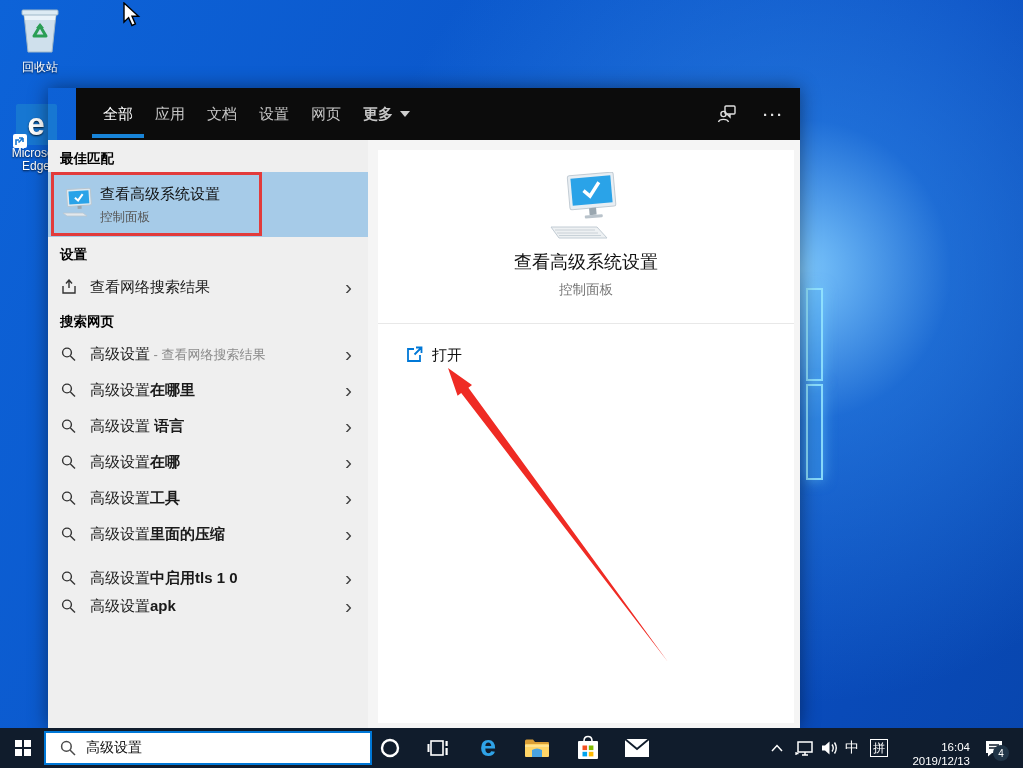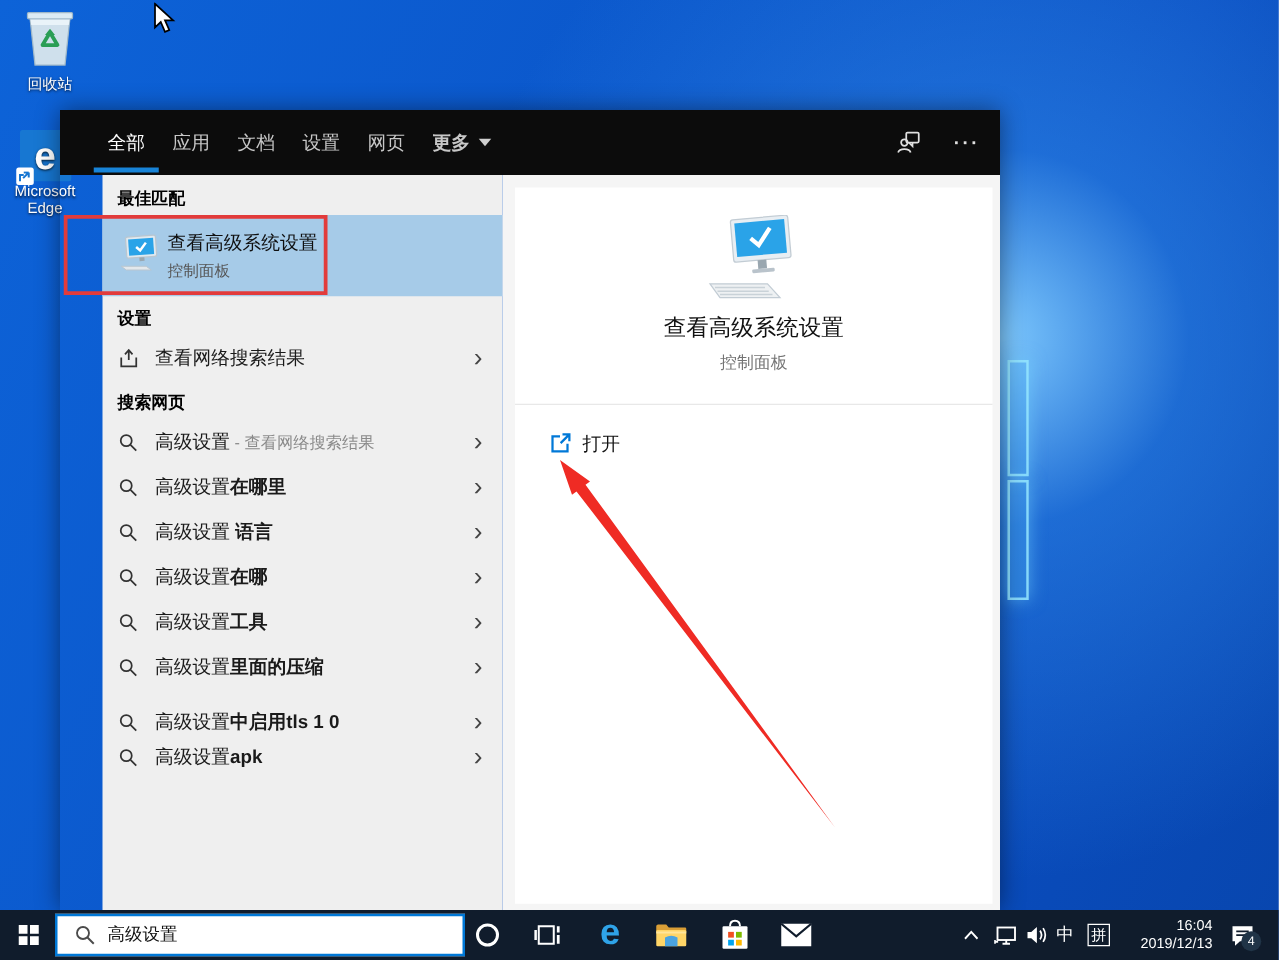--- a/index.html
+++ b/index.html
@@ -23,32 +23,32 @@
   .dicon .lbl { margin-top:2px; line-height:13px; }
   .edge-tile { width:41px; height:41px; background:#1777d2; margin:0 auto; border-radius:2px;
                display:flex; align-items:center; justify-content:center; position:relative;
                color:#fff; font-size:31px; font-weight:bold; }
   .sc-badge { position:absolute; left:-3px; bottom:-3px; width:14px; height:14px; background:#fff;
               border-radius:2px; display:flex; align-items:center; justify-content:center; }
 
   
   .panel { position:absolute; left:48px; top:88px; width:752px; height:640px; z-index:5;
            box-shadow:0 0 18px rgba(0,0,0,.45); }
-  .phead { height:52px; background:#0c0c0c; display:flex; align-items:center; padding-left:38px; position:relative; }
+  .phead { height:52px; background:#0c0c0c; display:flex; align-items:center; padding-left:27px; position:relative;margin-left:28px; }
   .tabs { display:flex; gap:22px; align-items:center; }
   .tab { color:#c7c7c7; font-size:15px; position:relative; cursor:default; }
   .tab.active { color:#fff; }
   .tab.active::after { content:""; position:absolute; left:-11px; right:-11px; bottom:-14px; height:4px; background:#1884d8; }
   .tab-more { display:flex; align-items:center; gap:7px;font-weight:bold; }
   .tri-down { width:0; height:0; border-left:5px solid transparent; border-right:5px solid transparent; border-top:6px solid #cfcfcf; }
   .phead-right { position:absolute; right:16px; top:0; height:52px; display:flex; align-items:center; gap:26px; }
   .ellip { color:#e0e0e0; font-size:15px; letter-spacing:2px; font-weight:bold; }
 
   .pbody { position:absolute; top:52px; bottom:0; left:0; right:0; display:flex; }
-  .pleft { width:320px; background:#efefef; position:relative;margin-left:34px; }
+  .pleft { width:320px; background:#efefef; position:relative; }
   .pright { flex:1; background:#f5f5f5; position:relative; }
 
   .sec-label { position:absolute; left:12px; font-size:13.5px; font-weight:bold; color:#000; }
   .bm-item { position:absolute; left:0; right:0; top:32px; height:65px; background:#a6cbe8; }
   .bm-item .ttl { position:absolute; left:52px; top:13px; font-size:15px; color:#0f0f0f; }
   .bm-item .sub { position:absolute; left:52px; top:37px; font-size:12.5px; color:#565656; }
   .bm-ic { position:absolute; left:13px; top:15px; }
 
   .litem { position:absolute; left:0; right:0; height:34px; }
   .litem .tx { position:absolute; left:42px; top:50%; transform:translateY(-50%); font-size:15px; color:#1a1a1a; white-space:nowrap; }
@@ -75,21 +75,21 @@
   .start { position:absolute; left:0; top:0; width:46px; height:40px; display:flex; align-items:center; justify-content:center; }
   .winlogo { display:grid; grid-template-columns:7px 7px; grid-template-rows:7px 7px; gap:1.5px; }
   .winlogo div { background:#fff; }
   .tsearch { position:absolute; left:44px; top:3px; width:328px; height:34px; background:#fff; border:2px solid #0078d7;
              display:flex; align-items:center; }
   .tsearch input { border:none; outline:none; font-size:14px; color:#111; width:250px; font-family:"Liberation Sans",sans-serif; background:transparent; }
   .tslot { position:absolute; top:0; width:40px; height:40px; display:flex; align-items:center; justify-content:center; }
   .tray-txt { color:#fff; font-size:14px; }
   .ime2 { border:1.5px solid #fff; font-size:12px; width:18px; height:18px; display:flex; align-items:center; justify-content:center; }
   .clock { position:absolute; top:0; left:898px; width:72px; height:40px; color:#fff; font-size:11.5px;
-           display:flex; flex-direction:column; justify-content:center; align-items:flex-end; line-height:14px; }
+           display:flex; flex-direction:column; justify-content:flex-end; align-items:flex-end; line-height:14px; }
   .badge { position:absolute; left:993px; top:17px; width:16px; height:16px; border-radius:50%; background:#203447;
            color:#fff; font-size:10px; display:flex; align-items:center; justify-content:center; z-index:21; }
   .cursor-svg { position:absolute; z-index:30; pointer-events:none; }
 </style>
 </head>
 <body>
 
 <div class="pane pane1"></div>
 <div class="pane pane2"></div>
 

